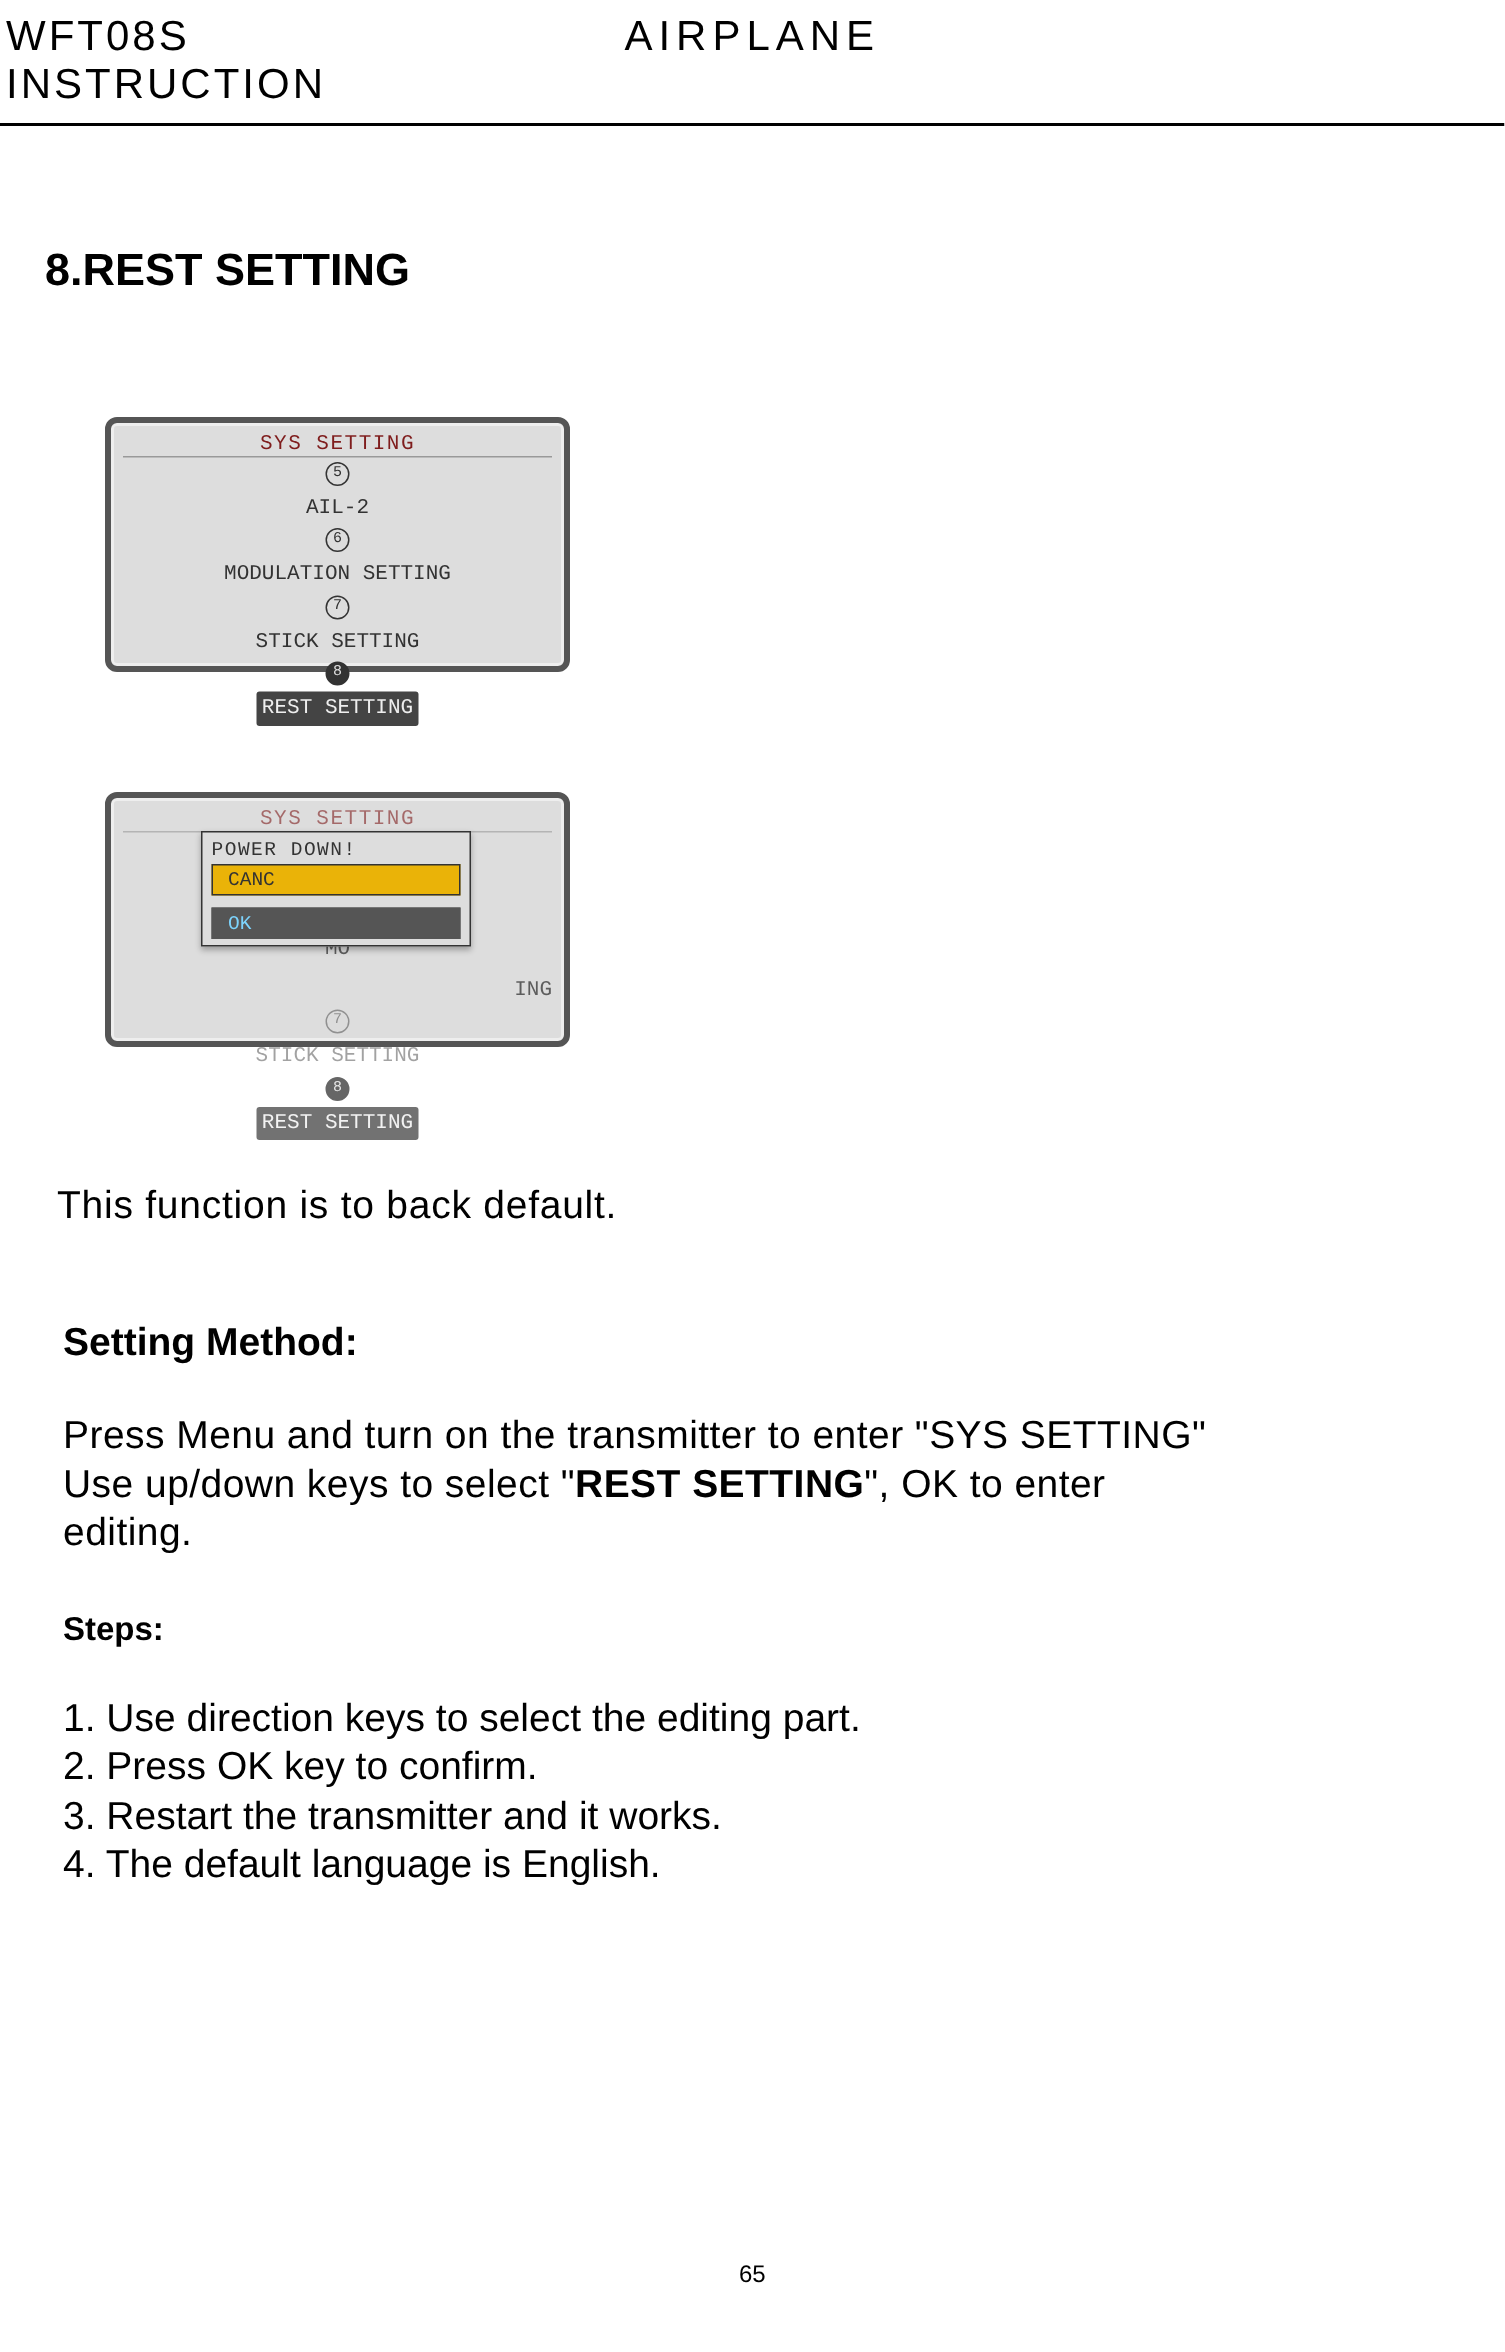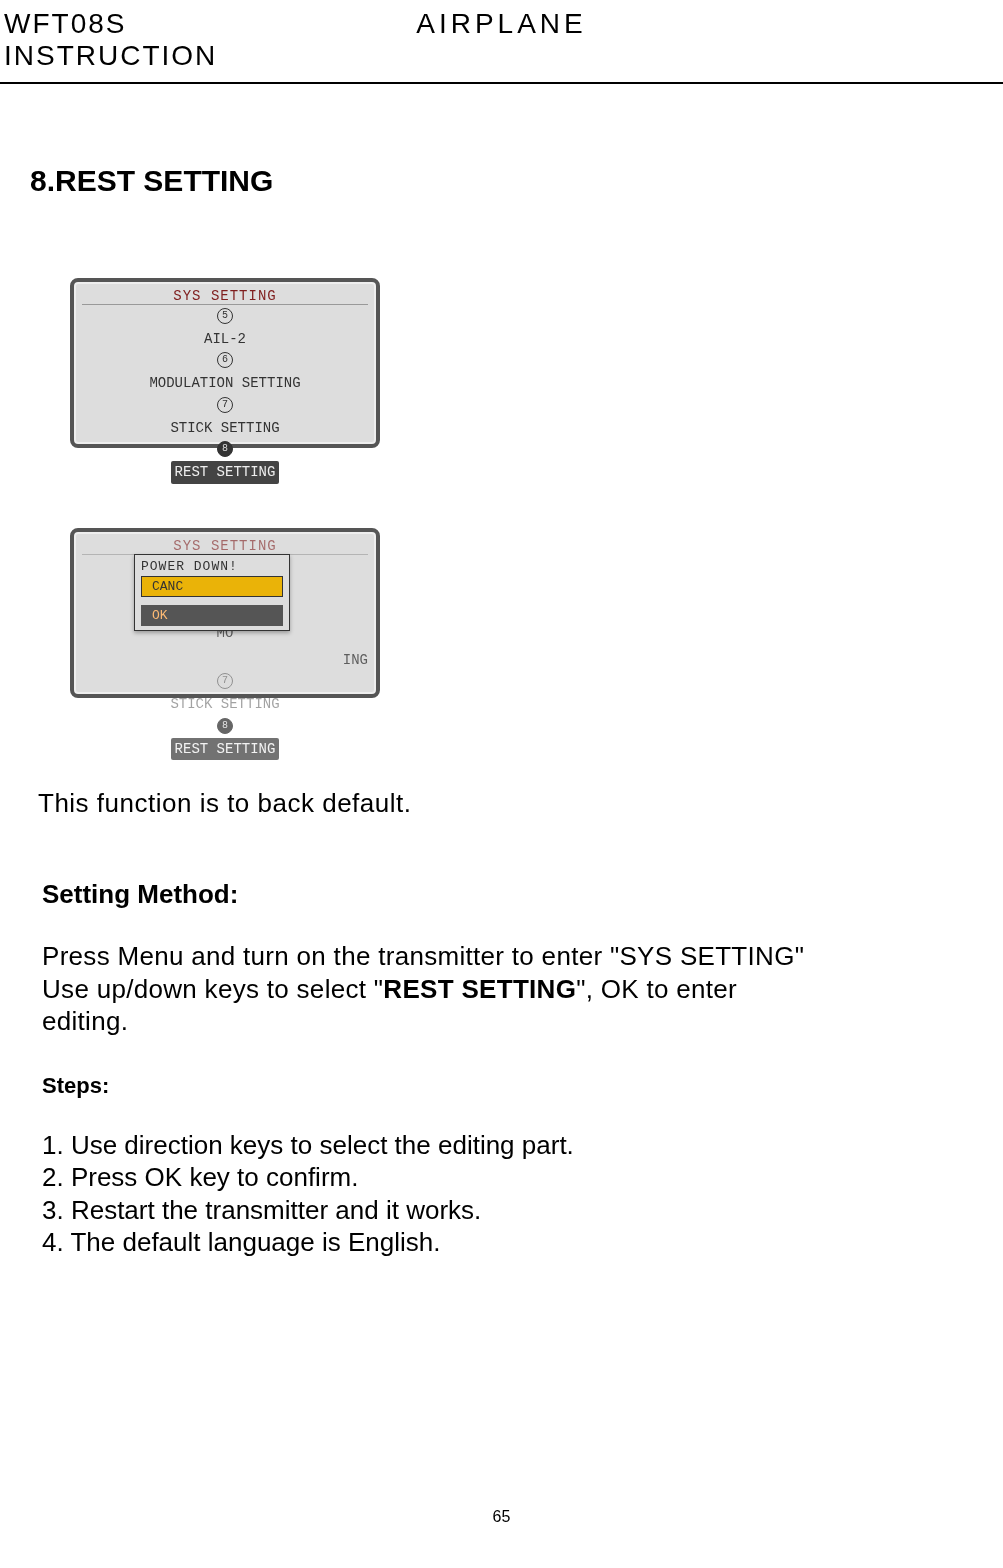--- a/index.html
+++ b/index.html
@@ -100,21 +100,21 @@
     .selected-item {
       background: #444;
       color: #eee;
       padding: 0 4px;
       border-radius: 2px;
     }
     .popup {
       position: absolute;
       top: 22px;
       left: 60px;
-      width: 156px;
+      width: 180px;
       border: 1.5px solid #333;
       background: #ddd;
       padding: 4px 6px;
       box-shadow: 0 2px 4px rgba(0,0,0,0.3);
     }
     .popup-title {
       font-family: "Courier New", monospace;
       font-size: 13px;
       letter-spacing: 1px;
       text-align: left;
@@ -129,21 +129,21 @@
     .popup-btn {
       font-family: "Courier New", monospace;
       font-size: 13px;
       padding: 2px 10px;
       border: 1.5px solid #333;
       background: #eab308;
       color: #333;
     }
     .popup-btn.ok {
       background: #555;
-      color: #fdba74;
+      color: #7dd3fc;
       border-color: #555;
     }
     .dimmed {
       opacity: 0.6;
     }
     .desc {
       font-size: 26px;
       margin: 90px 0 0 38px;
       letter-spacing: 0.5px;
     }

